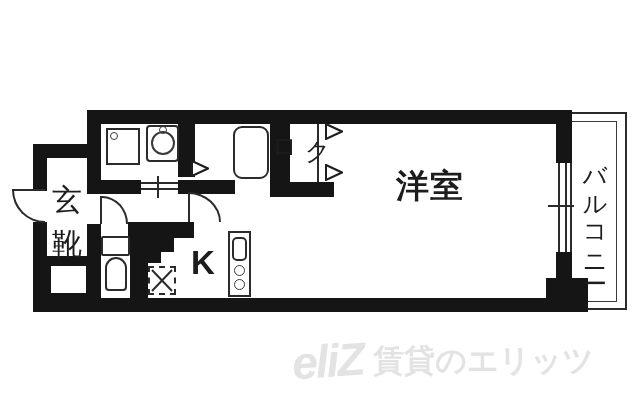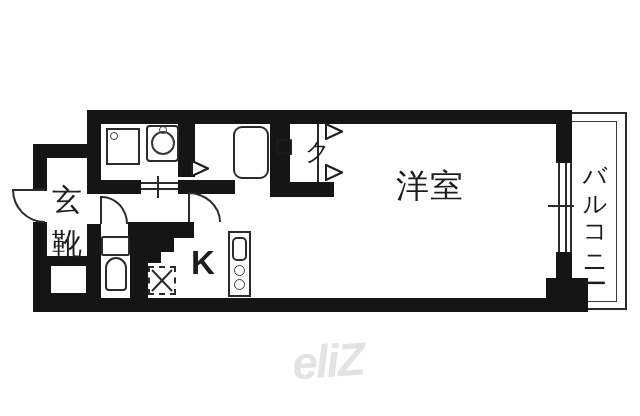--- a/index.html
+++ b/index.html
@@ -11,21 +11,21 @@
   .wall{position:absolute;background:#151515;box-sizing:border-box;}
   .line{position:absolute;background:#2b2b2b;box-sizing:border-box;}
   .outline{position:absolute;box-sizing:border-box;border:2px solid #2b2b2b;background:#fff;}
   .thinoutline{position:absolute;box-sizing:border-box;border:1.5px solid #3a3a3a;background:transparent;}
   .arc{position:absolute;box-sizing:border-box;background:transparent;}
   .arc.swing-bl{border-left:2px solid #2b2b2b;border-bottom:2px solid #2b2b2b;border-bottom-left-radius:100% 100%;}
   .arc.swing-tr{border-top:2px solid #2b2b2b;border-right:2px solid #2b2b2b;border-top-right-radius:100% 100%;}
   .arc.with-leaf{border-left:2px solid #2b2b2b;}
   .label{position:absolute;color:#1d1d1d;display:flex;align-items:center;justify-content:center;}
   .vtext{writing-mode:vertical-rl;text-orientation:upright;}
-  .room-text{position:absolute;left:396px;top:166px;width:150px;font-size:33px;line-height:39px;font-weight:400;letter-spacing:1px;}
+  .room-text{position:absolute;left:396px;top:166px;width:150px;font-size:33px;line-height:39px;font-weight:700;letter-spacing:1px;}
   .watermark{position:absolute;left:292px;top:334px;display:flex;align-items:center;gap:10px;color:#e3e3e3;}
   .wm-logo{font-size:46px;font-weight:900;font-style:italic;transform:rotate(-4deg);letter-spacing:-2px;}
   .wm-text{font-size:31px;font-weight:700;}
   svg{display:block;}
 </style>
 </head>
 <body>
 
 <div id="canvas">
 
@@ -115,15 +115,16 @@
   <div class="label" style="left:49px;top:227px;width:36px;height:34px;font-size:30px;font-weight:500;">靴</div>
   <div class="label vtext" style="left:286px;top:123px;width:32px;height:60px;font-size:25px;font-weight:500;letter-spacing:2px;">クロ</div>
   <div class="label" style="left:186px;top:246px;width:34px;height:34px;font-size:33px;font-weight:600;">K</div>
   <div class="room-text">
     <div>洋室</div>
   </div>
   <div class="label vtext" style="left:578px;top:125px;width:34px;height:172px;font-size:24px;font-weight:500;letter-spacing:3px;">バルコニー</div>
 
   <div class="watermark">
     <span class="wm-logo">eliZ</span>
+    <span class="wm-text">賃貸のエリッツ</span>
   </div>
 
 </div>
 
 </body></html>

